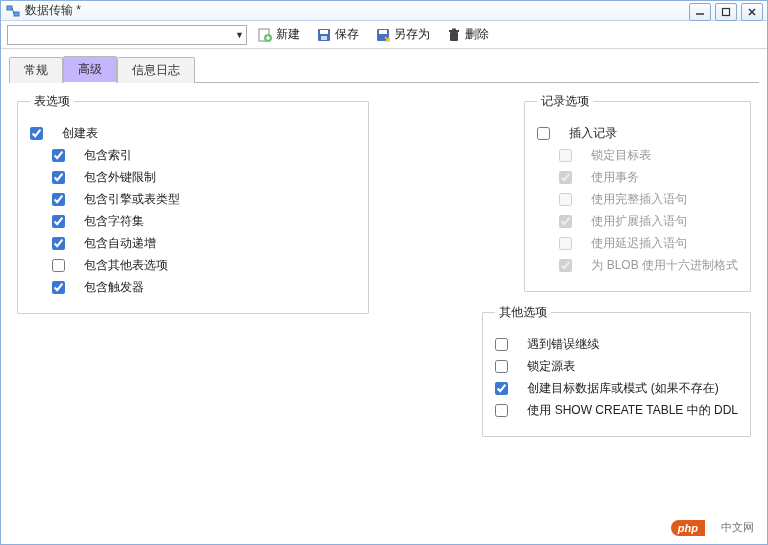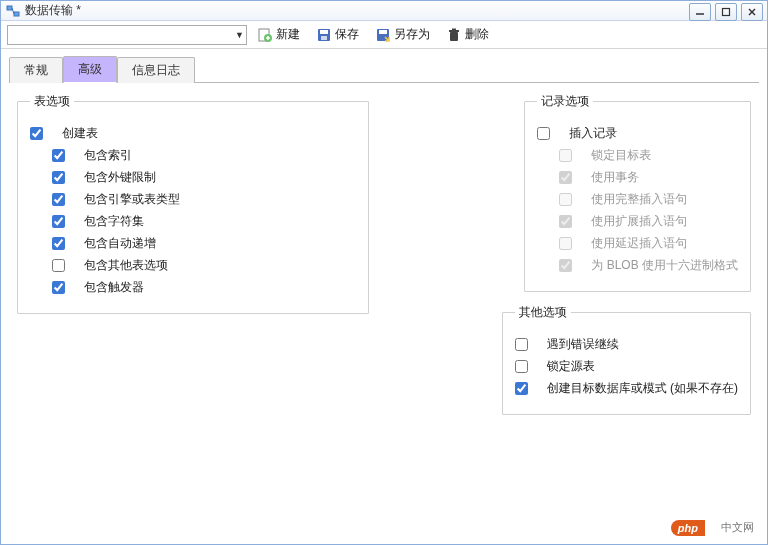--- a/index.html
+++ b/index.html
@@ -200,20 +200,24 @@
             <span>遇到错误继续</span>
           </label>
         <label class="chk">
             <input type="checkbox" style="">
             <span>锁定源表</span>
           </label>
         <label class="chk">
             <input type="checkbox" checked="" style="">
             <span>创建目标数据库或模式 (如果不存在)</span>
           </label>
+        <label class="chk">
+            <input type="checkbox" style="">
+            <span>使用 SHOW CREATE TABLE 中的 DDL</span>
+          </label>
       </fieldset>
     </div>
   </div>
 </div>
 
 <div class="watermark">
   <span class="wm-badge">php</span>
   <span class="wm-text">中文网</span>
 </div>
 

